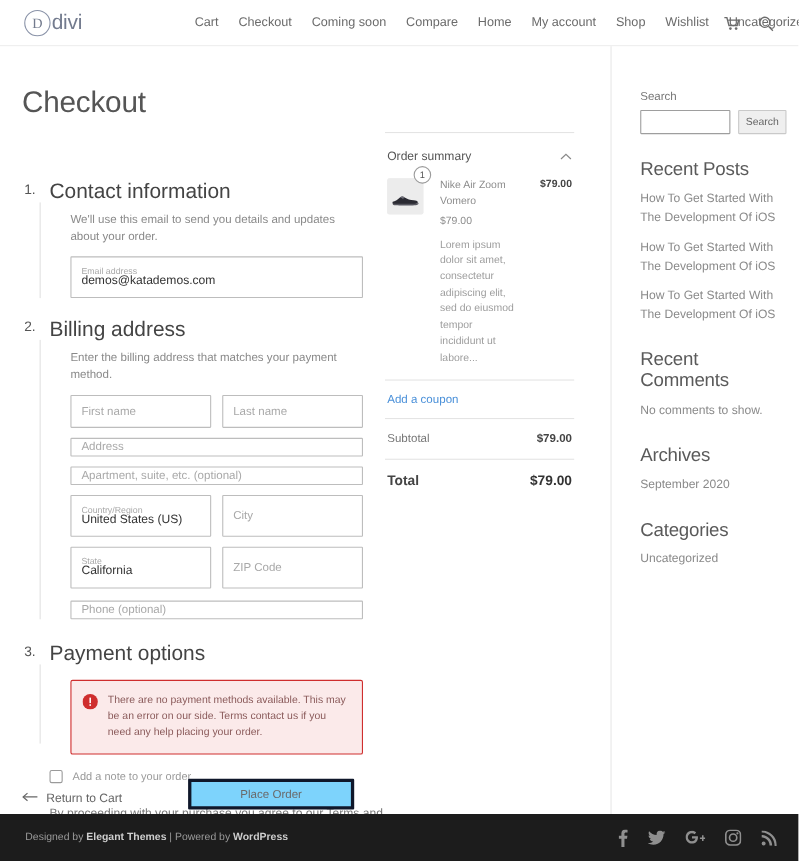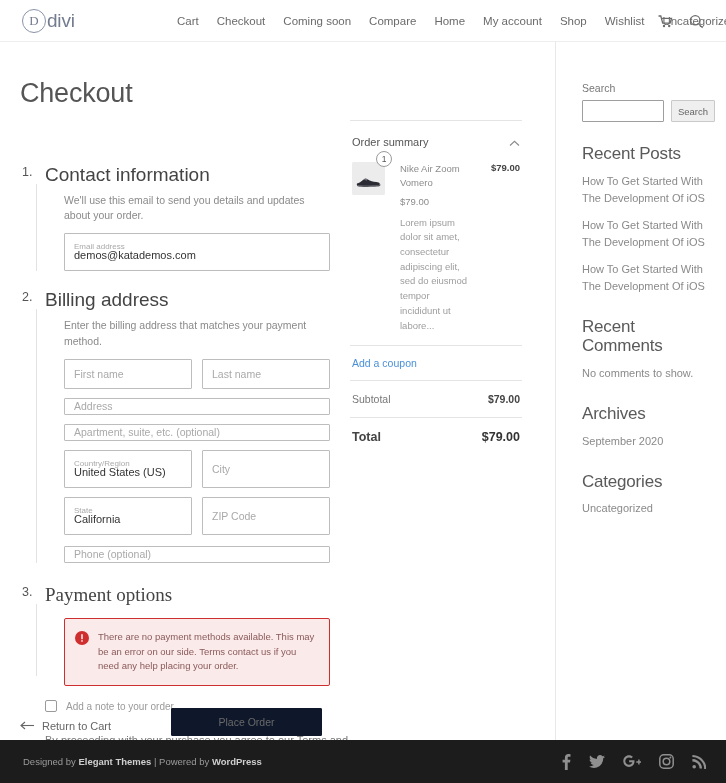--- a/index.html
+++ b/index.html
@@ -95,21 +95,21 @@
   .note-row { display:flex; align-items:center; gap:9px; margin:6px 0 0 -19px; }
   .cbox { width:12px; height:12px; border:1px solid #9a9a9a; border-radius:2px; background:#fff; }
   .note-label { font-size:10px; color:#9a9a9a; }
   .terms { font-size:11px; color:#777; line-height:1.6; margin-top:20px; margin-left:-19px; width:305px; }
 
   
   .actions { position:absolute; left:20px; top:678px; width:310px; display:flex; align-items:center; }
   .return-cart { font-size:11px; color:#666; display:flex; align-items:center; gap:7px; cursor:pointer;text-align:center; }
   .place-order {
     position:absolute; left:151px; top:-12px;
-    width:151px; height:28px; background:#0f172a; border:1px solid #0f172a;
+    width:151px; height:28px; background:#7dd3fc; border:3px solid #0f172a;
     font-size:10.5px; color:#6a6a6a; display:flex; align-items:center; justify-content:center;
     border-radius:1px;
   }
 
   
   .summary { position:absolute; left:350px; top:78px; width:172px; }
   .sum-top-rule { height:1px; background:#e4e4e4; width:172px; }
   .sum-head {
     display:flex; justify-content:space-between; align-items:center;
     padding:12px 2px 8px 2px;
@@ -272,21 +272,21 @@
 
             <div class="field tall" style="margin-top:2px;">
               <span class="field-ph">Phone (optional)</span>
             </div>
           </div>
         </div>
 
         <div class="step" style="margin-top:21px;">
           <div class="step-num">3.</div>
           <div class="step-rail" style="bottom:auto; height:72px;"></div>
-          <div class="step-title" style="margin-bottom:12px;font-family:Liberation Serif, serif;">Payment options</div>
+          <div class="step-title" style="margin-bottom:12px;">Payment options</div>
           <div class="step-body">
             <div class="errbox">
               <span class="err-icon">
                 <svg width="14" height="14" viewBox="0 0 14 14">
                   <circle cx="7" cy="7" r="7" fill="#cf2e2e"></circle>
                   <rect x="6.3" y="3.2" width="1.4" height="5" fill="#fff"></rect>
                   <rect x="6.3" y="9.2" width="1.4" height="1.5" fill="#fff"></rect>
                 </svg>
               </span>
               <span class="err-text">There are no payment methods available. This may be an error on our side. Terms contact us if you need any help placing your order.</span>

